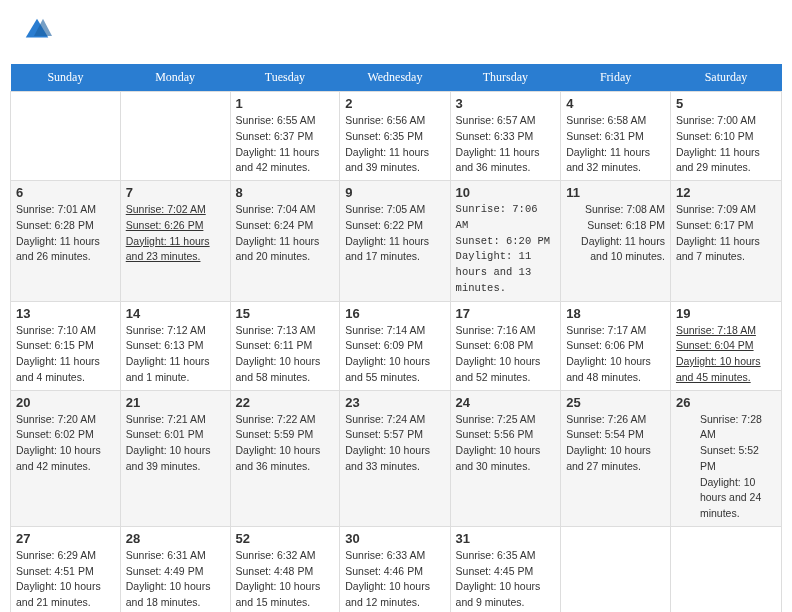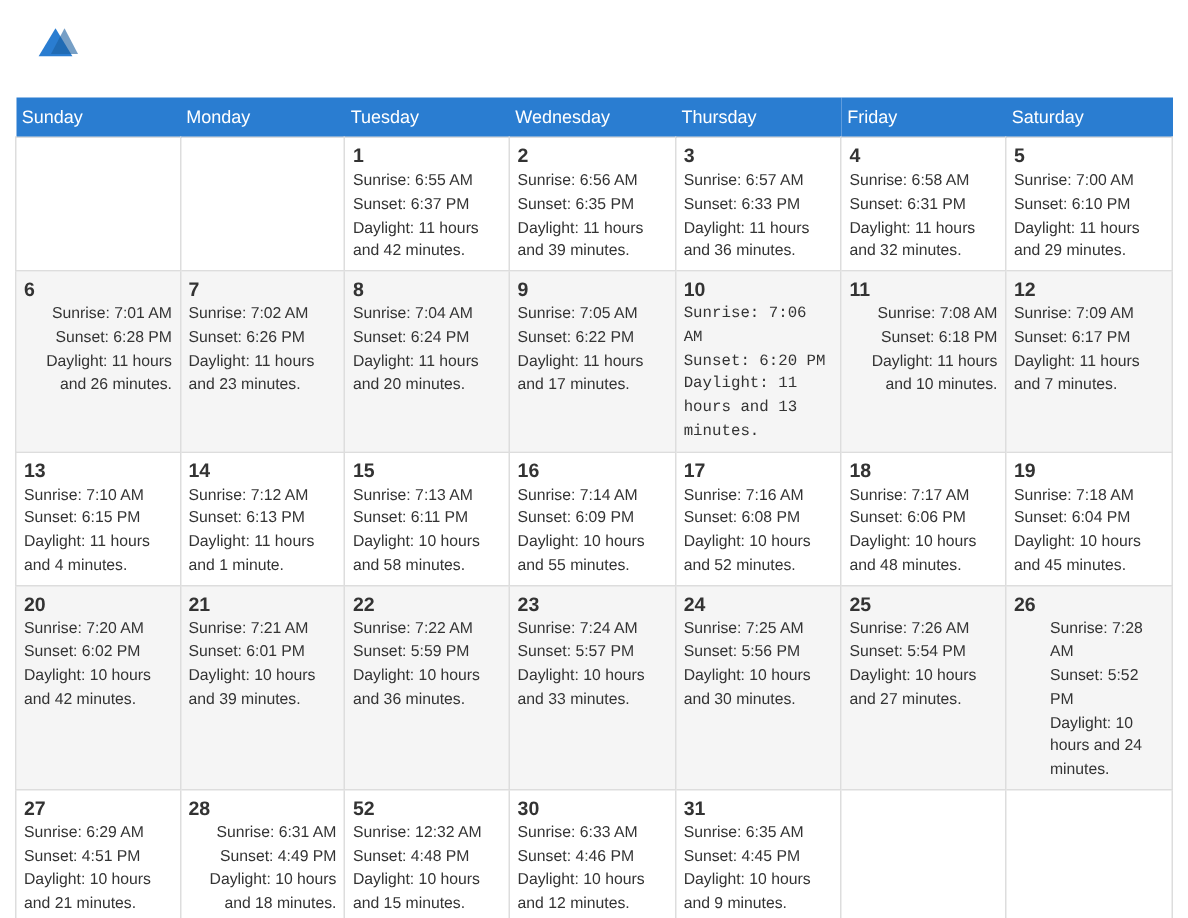--- a/index.html
+++ b/index.html
@@ -47,23 +47,24 @@
     }
     .calendar {
       width: 100%;
       border-collapse: collapse;
       font-size: 11px;
     }
     .calendar th {
       background-color: #2a7dd1;
       color: white;
       padding: 6px 4px;
-      text-align: left;
+      text-align: center;
       font-size: 12px;
       font-weight: normal;
+      font-family: Liberation Serif, serif;
     }
     .calendar td {
       border: 1px solid #ddd;
       vertical-align: top;
       padding: 4px 5px;
       width: 113px;
       min-height: 80px;
     }
     .calendar tr:nth-child(even) td {
       background-color: #f5f5f5;
@@ -151,27 +152,27 @@
         <td>
           <div class="day-number">5</div>
           <div class="day-info" style="white-space: pre-line;">Sunrise: 7:00 AM
 Sunset: 6:10 PM
 Daylight: 11 hours and 29 minutes.</div>
         </td>
       </tr>
       <tr>
         <td>
           <div class="day-number">6</div>
-          <div class="day-info" style="white-space: pre-line; text-align: right;">Sunrise: 7:01 AM
+          <div class="day-info" style="white-space: pre-line;">Sunrise: 7:01 AM
 Sunset: 6:28 PM
 Daylight: 11 hours and 26 minutes.</div>
         </td>
         <td>
           <div class="day-number">7</div>
-          <div class="day-info" style="white-space: pre-line;">Sunrise: 7:02 AM
+          <div class="day-info" style="white-space: pre-line; text-decoration: underline;">Sunrise: 7:02 AM
 Sunset: 6:26 PM
 Daylight: 11 hours and 23 minutes.</div>
         </td>
         <td>
           <div class="day-number">8</div>
           <div class="day-info" style="white-space: pre-line;">Sunrise: 7:04 AM
 Sunset: 6:24 PM
 Daylight: 11 hours and 20 minutes.</div>
         </td>
         <td>
@@ -231,21 +232,21 @@
 Daylight: 10 hours and 52 minutes.</div>
         </td>
         <td>
           <div class="day-number">18</div>
           <div class="day-info" style="white-space: pre-line;">Sunrise: 7:17 AM
 Sunset: 6:06 PM
 Daylight: 10 hours and 48 minutes.</div>
         </td>
         <td>
           <div class="day-number">19</div>
-          <div class="day-info" style="white-space: pre-line;">Sunrise: 7:18 AM
+          <div class="day-info" style="white-space: pre-line; text-decoration: underline;">Sunrise: 7:18 AM
 Sunset: 6:04 PM
 Daylight: 10 hours and 45 minutes.</div>
         </td>
       </tr>
       <tr>
         <td>
           <div class="day-number">20</div>
           <div class="day-info" style="white-space: pre-line;">Sunrise: 7:20 AM
 Sunset: 6:02 PM
 Daylight: 10 hours and 42 minutes.</div>
@@ -289,27 +290,27 @@
       </tr>
       <tr>
         <td>
           <div class="day-number">27</div>
           <div class="day-info" style="white-space: pre-line;">Sunrise: 6:29 AM
 Sunset: 4:51 PM
 Daylight: 10 hours and 21 minutes.</div>
         </td>
         <td>
           <div class="day-number">28</div>
-          <div class="day-info" style="white-space: pre-line; text-align: right;">Sunrise: 6:31 AM
+          <div class="day-info" style="white-space: pre-line;">Sunrise: 6:31 AM
 Sunset: 4:49 PM
 Daylight: 10 hours and 18 minutes.</div>
         </td>
         <td>
           <div class="day-number">52</div>
-          <div class="day-info" style="white-space: pre-line;">Sunrise: 12:32 AM
+          <div class="day-info" style="white-space: pre-line;">Sunrise: 6:32 AM
 Sunset: 4:48 PM
 Daylight: 10 hours and 15 minutes.</div>
         </td>
         <td>
           <div class="day-number">30</div>
           <div class="day-info" style="white-space: pre-line;">Sunrise: 6:33 AM
 Sunset: 4:46 PM
 Daylight: 10 hours and 12 minutes.</div>
         </td>
         <td>

